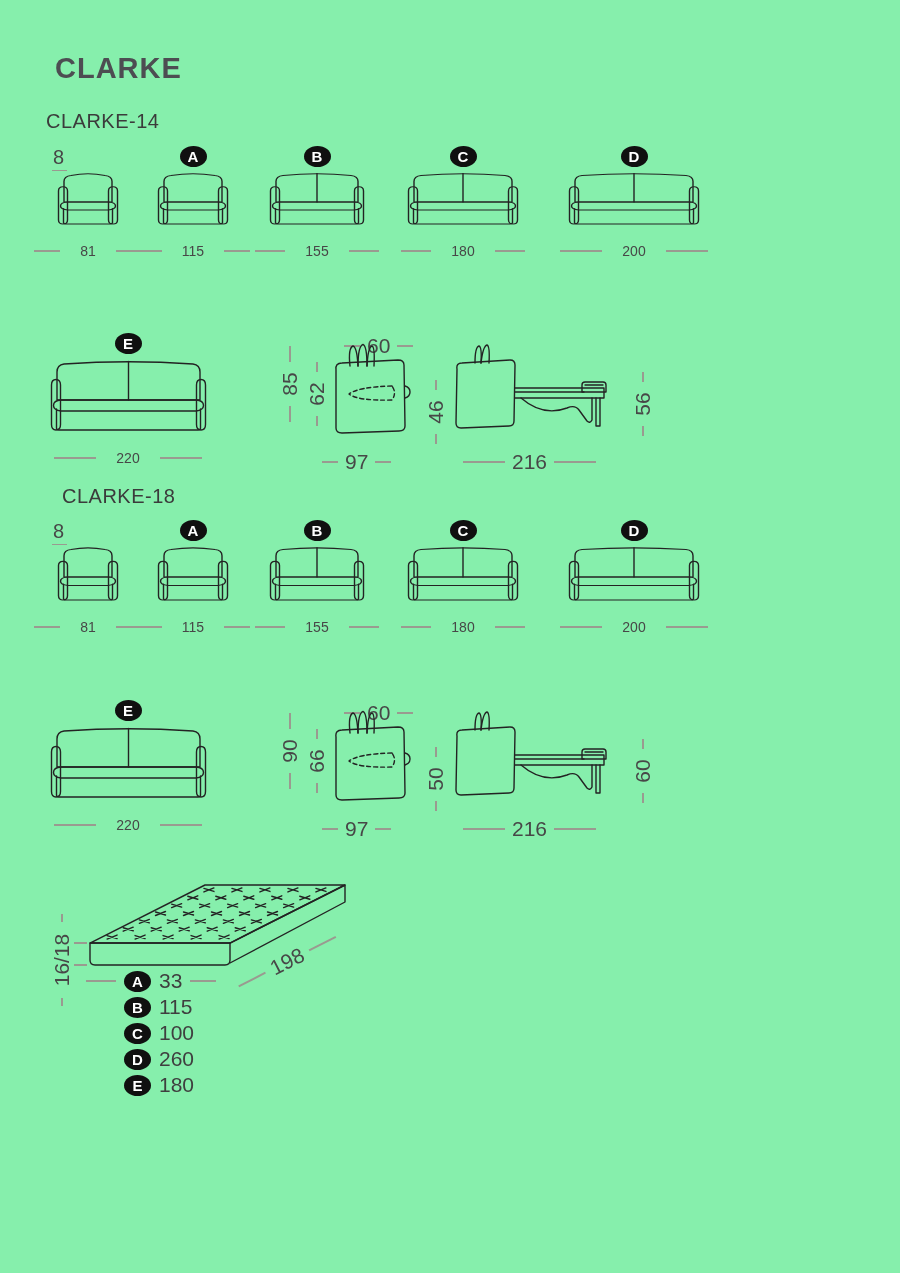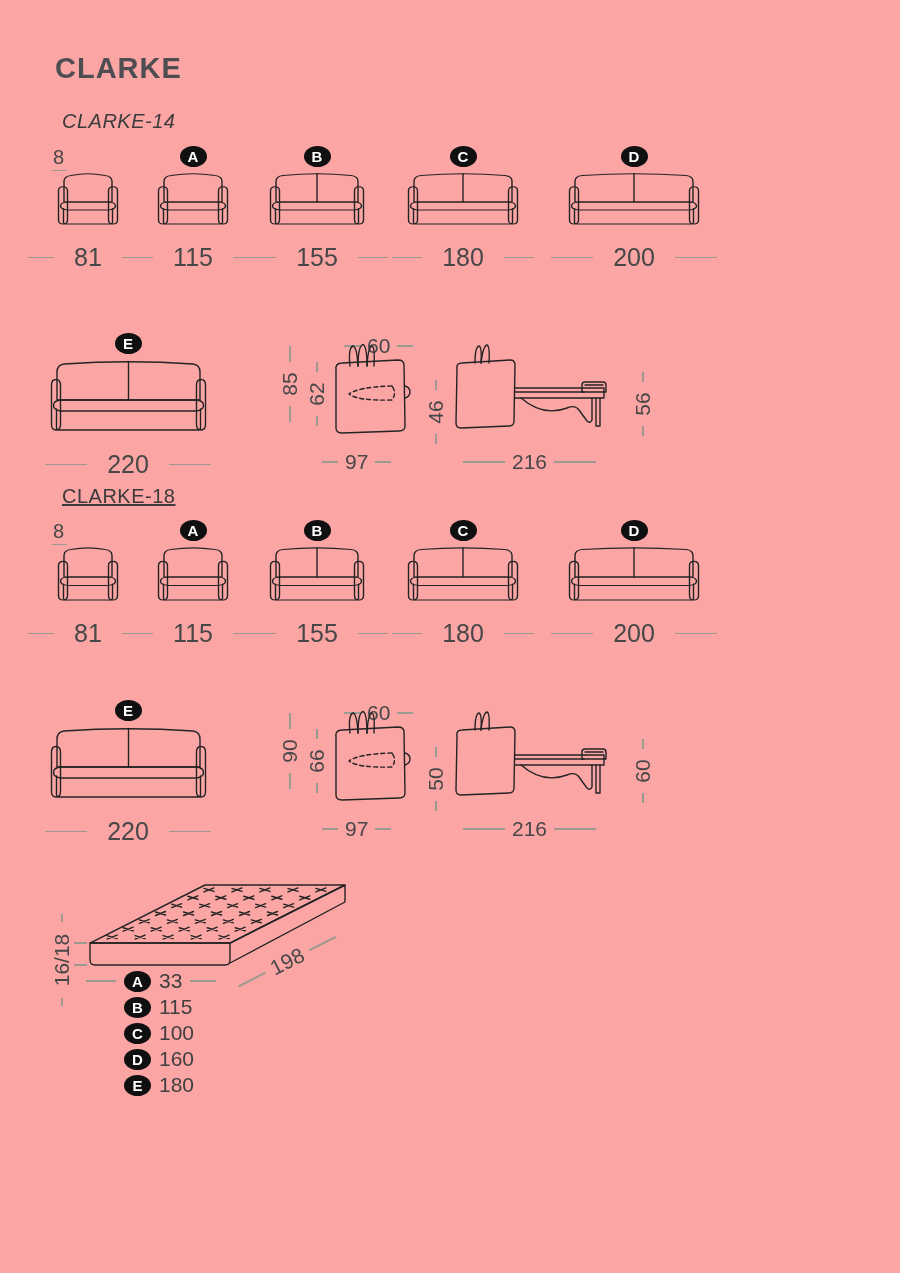--- a/index.html
+++ b/index.html
@@ -1,25 +1,25 @@
 <!DOCTYPE html>
 <html><head>
 <meta charset="utf-8">
 <style>
   html,body{margin:0;padding:0;}
   body{font-family:"Liberation Sans", sans-serif;background:#e9e6dc;}
-  .page{position:relative;width:900px;height:1273px;background:#fca5a5;overflow:hidden;margin:0 auto;}
+  .page{position:relative;width:900px;height:1273px;background:#86efac;overflow:hidden;margin:0 auto;}
   .title{position:absolute;left:55px;top:52px;font-size:29px;font-weight:700;color:#4d4d52;letter-spacing:1px;}
   .subtitle{position:absolute;font-size:20px;color:#3b3b3b;letter-spacing:0.5px;}
   .fig{position:absolute;display:flex;flex-direction:column;align-items:center;}
   .badge{width:27px;height:21px;border-radius:50%;background:#101010;color:#fff;
          font-size:15px;font-weight:700;display:flex;align-items:center;justify-content:center;}
   .badge:empty{visibility:hidden;}
   .fig svg{margin-top:4px;}
-  .dim{display:flex;align-items:center;gap:20px;color:#474747;font-size:25px;margin-top:16px;}
+  .dim{display:flex;align-items:center;gap:20px;color:#474747;font-size:14px;margin-top:16px;}
   .dash{height:1.5px;background:#9a9a90;width:26px;flex:none;}
   .dash-s{width:16px;} .dash-m{width:30px;} .dash-l{width:42px;}
   .hrow{position:absolute;display:flex;align-items:center;gap:7px;color:#474747;font-size:21px;}
   .vdim{position:absolute;display:flex;flex-direction:column;align-items:center;}
   .vline{width:1.5px;background:#9a9a90;}
   .vtext{position:relative;width:24px;}
   .vtext span{position:absolute;left:50%;top:50%;transform:translate(-50%,-50%) rotate(-90deg);
               white-space:nowrap;font-size:21px;color:#474747;}
   .armdim{position:absolute;font-size:20px;color:#474747;border-bottom:1.5px solid #9a9a90;padding:0 3px 1px 1px;}
   svg.draw path, svg.draw rect{fill:none;stroke:#232323;stroke-width:1.4;stroke-linecap:round;stroke-linejoin:round;}
@@ -30,21 +30,21 @@
   .lrow-ind{margin-left:38px;}
   .rot198{transform:rotate(-27deg);transform-origin:center;}
 </style>
 </head>
 <body>
 
 <div class="page">
 
   <div class="title">CLARKE</div>
 
-  <div class="subtitle" style="left:62px;top:110px;font-style:italic;">CLARKE-14</div>
+  <div class="subtitle" style="left:46px;top:110px;">CLARKE-14</div>
 
   <div class="armdim" style="left:52px;top:146px;">8</div>
 
   <div class="fig" style="left:28px;top:146px;width:120px;">
     <div class="badge"></div>
     <svg class="draw" width="66" height="56" preserveAspectRatio="none" viewBox="0 0 66 76">
         <path d="M9,14 Q9,7 16,6 Q33,1.5 50,6 Q57,7 57,14 L57,42 L9,42 Z"></path>
         <path d="M13,42 Q5.5,42.5 5.5,47.5 Q5.5,52 13,53 L53,53 Q60.5,52 60.5,47.5 Q60.5,42.5 53,42 Z"></path>
         <path d="M8.5,51 L8.5,70 Q8.5,72 11,72 L55,72 Q57.5,72 57.5,70 L57.5,51"></path>
         <path d="M3.5,27 Q3.5,21.5 8,21.5 Q12.5,21.5 12.5,27 L12.5,66.5 Q12.5,72 8,72 Q3.5,72 3.5,66.5 Z"></path>
@@ -198,21 +198,21 @@
         </div>
       <div class="vline" style="height:10px;"></div>
     </div>
     <div class="hrow" style="left:18px;top:120px;">
       <span class="dash dash-l"></span>
         <span>216</span>
         <span class="dash dash-l"></span>
     </div>
   </div>
 
-  <div class="subtitle" style="left:62px;top:485px;text-decoration:underline;">CLARKE-18</div>
+  <div class="subtitle" style="left:62px;top:485px;">CLARKE-18</div>
 
   <div class="armdim" style="left:52px;top:520px;">8</div>
 
   <div class="fig" style="left:28px;top:520px;width:120px;">
     <div class="badge"></div>
     <svg class="draw" width="66" height="58" preserveAspectRatio="none" viewBox="0 0 66 76">
         <path d="M9,14 Q9,7 16,6 Q33,1.5 50,6 Q57,7 57,14 L57,42 L9,42 Z"></path>
         <path d="M13,42 Q5.5,42.5 5.5,47.5 Q5.5,52 13,53 L53,53 Q60.5,52 60.5,47.5 Q60.5,42.5 53,42 Z"></path>
         <path d="M8.5,51 L8.5,70 Q8.5,72 11,72 L55,72 Q57.5,72 57.5,70 L57.5,51"></path>
         <path d="M3.5,27 Q3.5,21.5 8,21.5 Q12.5,21.5 12.5,27 L12.5,66.5 Q12.5,72 8,72 Q3.5,72 3.5,66.5 Z"></path>
@@ -441,21 +441,21 @@
       <div class="lrow lrow-ind">
         <span class="badge">B</span>
         <span>115</span>
       </div>
       <div class="lrow lrow-ind">
         <span class="badge">C</span>
         <span>100</span>
       </div>
       <div class="lrow lrow-ind">
         <span class="badge">D</span>
-        <span>160</span>
+        <span>260</span>
       </div>
       <div class="lrow lrow-ind">
         <span class="badge">E</span>
         <span>180</span>
       </div>
     </div>
   </div>
 
 </div>
 

